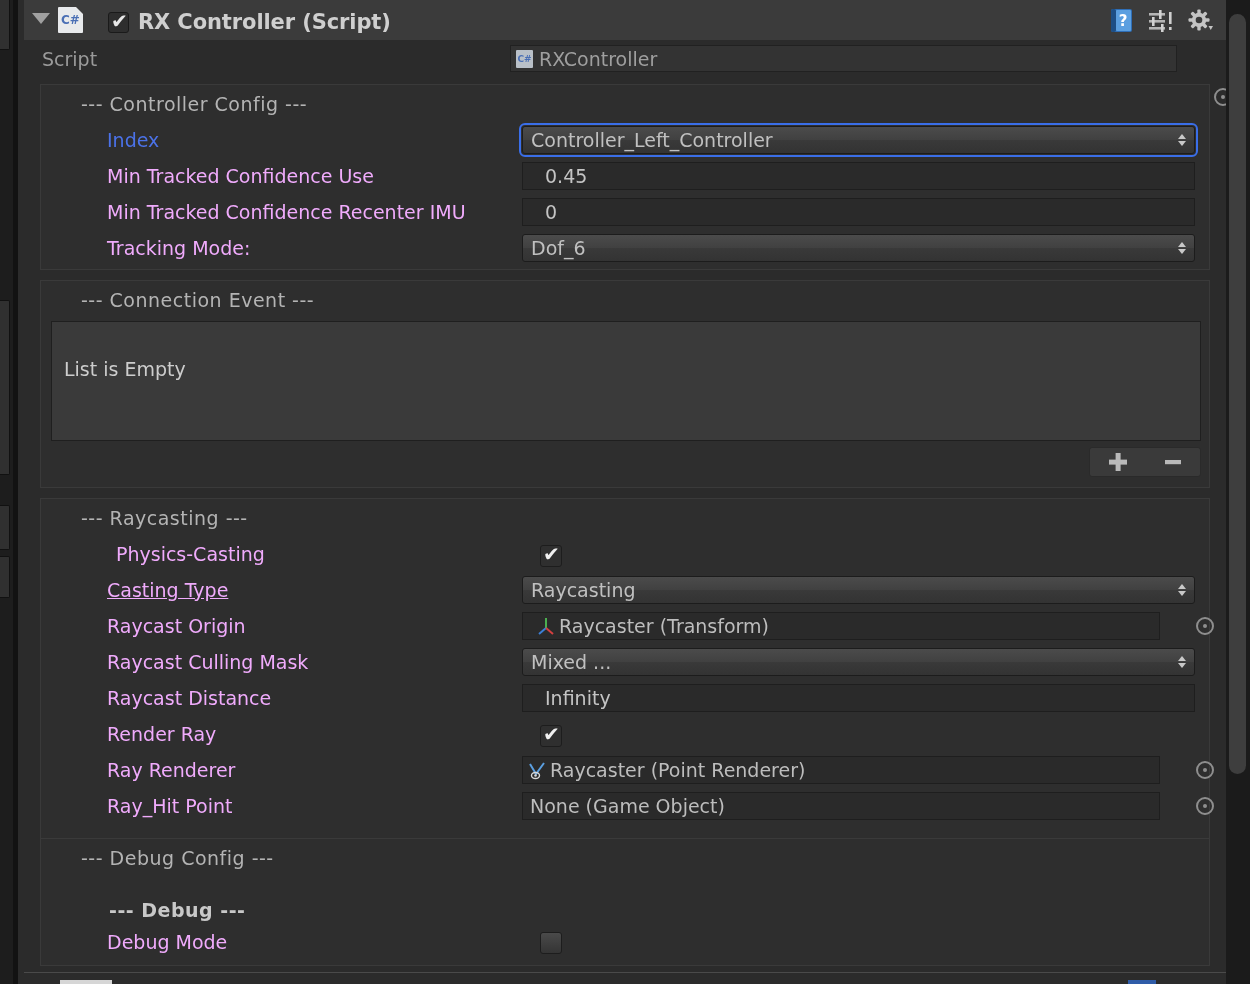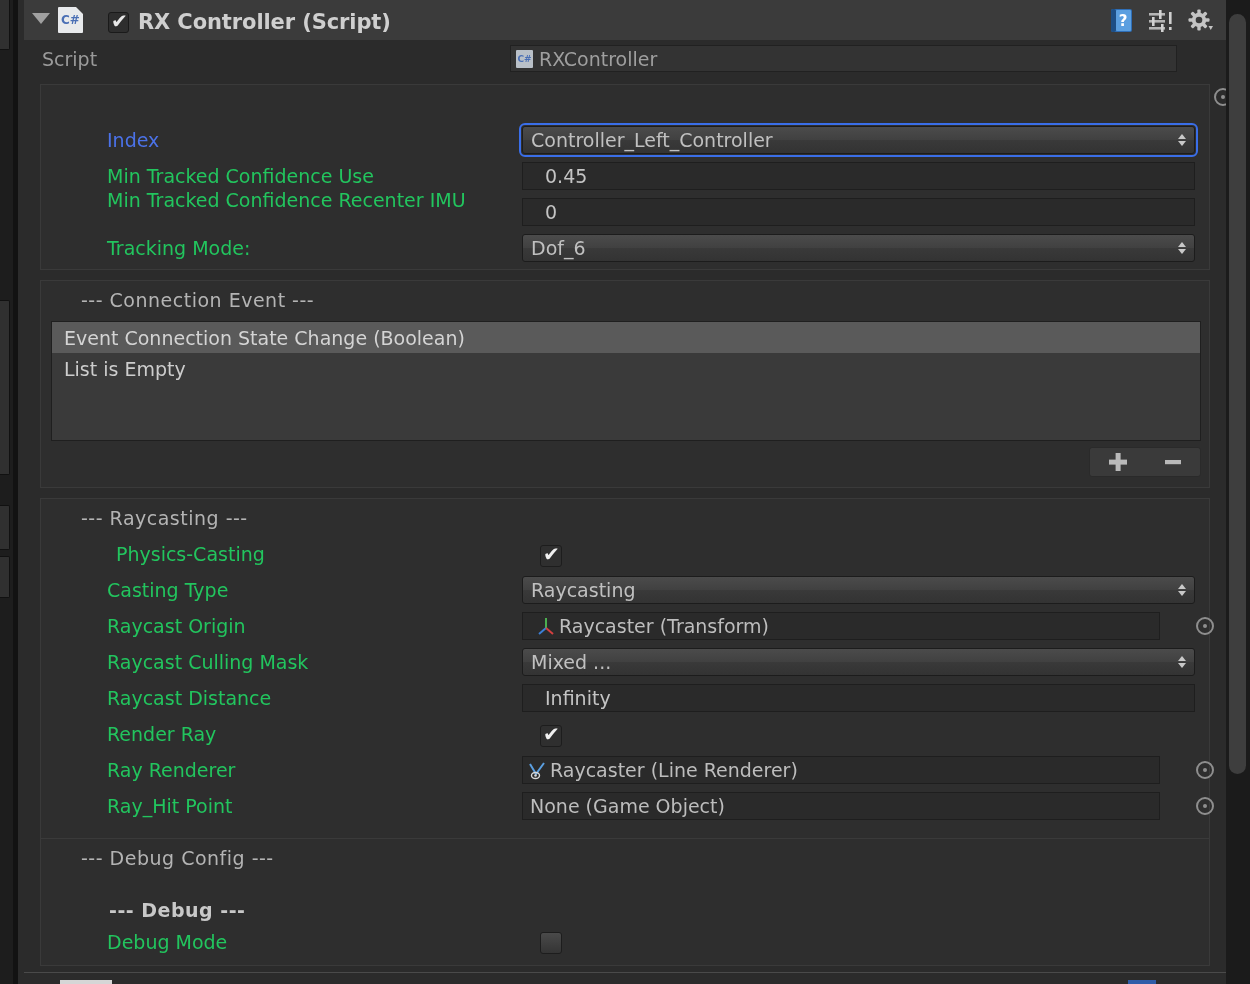--- a/index.html
+++ b/index.html
@@ -88,21 +88,21 @@
   }
 
   
   .box {
     position:absolute; left:16px; width:1170px;
     background:#2e2e2e; border:1px solid #3a3a3a;
   }
   .sec-title { position:absolute; font-size:19px; color:#b4b4b4; letter-spacing:0.5px; }
   .sec-title.bold { font-weight:bold; color:#c8c8c8; }
 
-  .lbl { position:absolute; font-size:19px; color:#22c55e; white-space:nowrap; }
+  .lbl { position:absolute; font-size:19px; color:#f0abfc; white-space:nowrap; }
   .lbl.blue { color:#4b72e8; }
 
   
   .field {
     position:absolute; height:28px; background:#2a2a2a; border:1px solid #1e1e1e;
     display:flex; align-items:center; padding-left:22px;
     font-size:19px; color:#c4c4c4;
   }
   .popup {
     position:absolute; height:28px; border:1px solid #1c1c1c; border-radius:3px;
@@ -222,55 +222,55 @@
     <div class="script-row">
       <div class="script-label">Script</div>
       <div class="script-field">
         <span class="mini-cs">C#</span>
         <span class="sf-text">RXController</span>
       </div>
       <div class="objpicker" style="left:1190px; top:48px;"></div>
     </div>
 
     <div class="box" style="top:84px; height:186px;">
+      <div class="sec-title" style="left:40px; top:8px;">--- Controller Config ---</div>
 
       <div class="lbl blue" style="left:66px; top:44px;">Index</div>
       <div class="popup focused" style="left:481px; top:41px; width:673px;">
         <span>Controller_Left_Controller</span>
         <span class="updown">
             <i class="u"></i>
             <i class="d"></i>
           </span>
       </div>
 
       <div class="lbl" style="left:66px; top:80px;">Min Tracked Confidence Use</div>
       <div class="field" style="left:481px; top:77px; width:673px;">
         <span>0.45</span>
       </div>
 
-      <div class="lbl" style="left:66px; top:104px;text-align:center;">Min Tracked Confidence Recenter IMU</div>
+      <div class="lbl" style="left:66px; top:116px;text-align:center;">Min Tracked Confidence Recenter IMU</div>
       <div class="field" style="left:481px; top:113px; width:673px;">
         <span>0</span>
       </div>
 
       <div class="lbl" style="left:66px; top:152px;">Tracking Mode:</div>
       <div class="popup" style="left:481px; top:149px; width:673px;">
         <span>Dof_6</span>
         <span class="updown">
             <i class="u"></i>
             <i class="d"></i>
           </span>
       </div>
     </div>
 
     <div class="box" style="top:280px; height:208px;">
       <div class="sec-title" style="left:40px; top:8px;">--- Connection Event ---</div>
 
       <div class="evt-list" style="left:10px; top:40px; width:1150px; height:120px;">
-        <div class="evt-head" style="width:100%;">Event Connection State Change (Boolean)</div>
         <div class="evt-empty">List is Empty</div>
       </div>
 
       <div class="evt-btns" style="left:1048px; top:166px; width:112px;">
         <div class="evt-btn">
           <svg width="22" height="22" viewBox="0 0 22 22">
             <rect x="8.6" y="2" width="5" height="18" fill="#b9b9b9"></rect>
             <rect x="2" y="8.6" width="18" height="5" fill="#b9b9b9"></rect>
           </svg>
         </div>
@@ -281,21 +281,21 @@
         </div>
       </div>
     </div>
 
     <div class="box" style="top:498px; height:406px;">
       <div class="sec-title" style="left:40px; top:8px;">--- Raycasting ---</div>
 
       <div class="lbl" style="left:36px; top:44px;margin-left:39px;">Physics-Casting</div>
       <div class="chk on" style="left:499px; top:46px;"></div>
 
-      <div class="lbl" style="left:66px; top:80px;">Casting Type</div>
+      <div class="lbl" style="left:66px; top:80px;text-decoration:underline;">Casting Type</div>
       <div class="popup" style="left:481px; top:77px; width:673px;">
         <span>Raycasting</span>
         <span class="updown">
             <i class="u"></i>
             <i class="d"></i>
           </span>
       </div>
 
       <div class="lbl" style="left:66px; top:116px;">Raycast Origin</div>
       <div class="objfield" style="left:481px; top:113px; width:638px;padding-left:13px;">
@@ -325,21 +325,21 @@
       <div class="lbl" style="left:66px; top:224px;">Render Ray</div>
       <div class="chk on" style="left:499px; top:226px;"></div>
 
       <div class="lbl" style="left:66px; top:260px;">Ray Renderer</div>
       <div class="objfield" style="left:481px; top:257px; width:638px;">
         <svg width="20" height="20" viewBox="0 0 20 20">
           <polyline points="3,4 9,14 17,3" fill="none" stroke="#5b9fe0" stroke-width="2"></polyline>
           <ellipse cx="8.5" cy="15.5" rx="4" ry="3" fill="none" stroke="#d8d8d8" stroke-width="1.4"></ellipse>
           <circle cx="8.5" cy="15.5" r="1.3" fill="#d8d8d8"></circle>
         </svg>
-        <span>Raycaster (Line Renderer)</span>
+        <span>Raycaster (Point Renderer)</span>
       </div>
       <div class="objpicker" style="left:1155px; top:262px;"></div>
 
       <div class="lbl" style="left:66px; top:296px;">Ray_Hit Point</div>
       <div class="objfield" style="left:481px; top:293px; width:638px; padding-left:7px;">
         <span>None (Game Object)</span>
       </div>
       <div class="objpicker" style="left:1155px; top:298px;"></div>
     </div>
 

